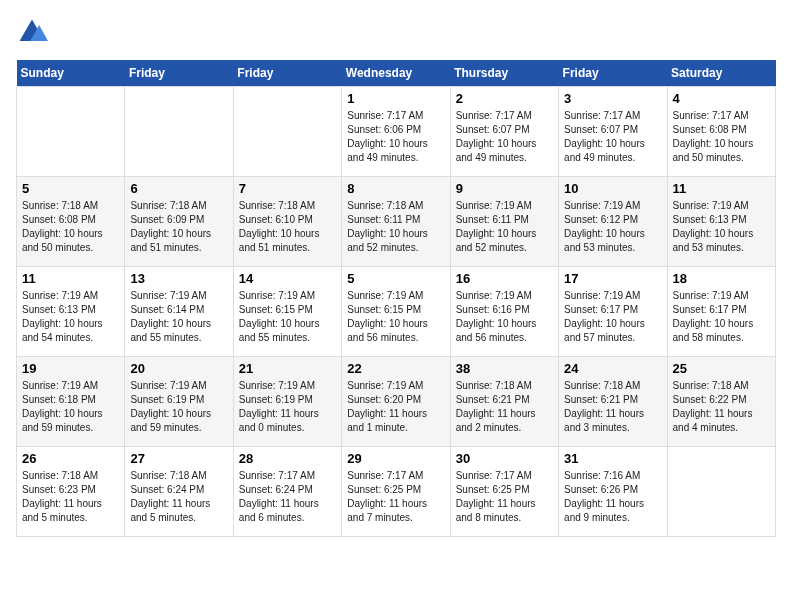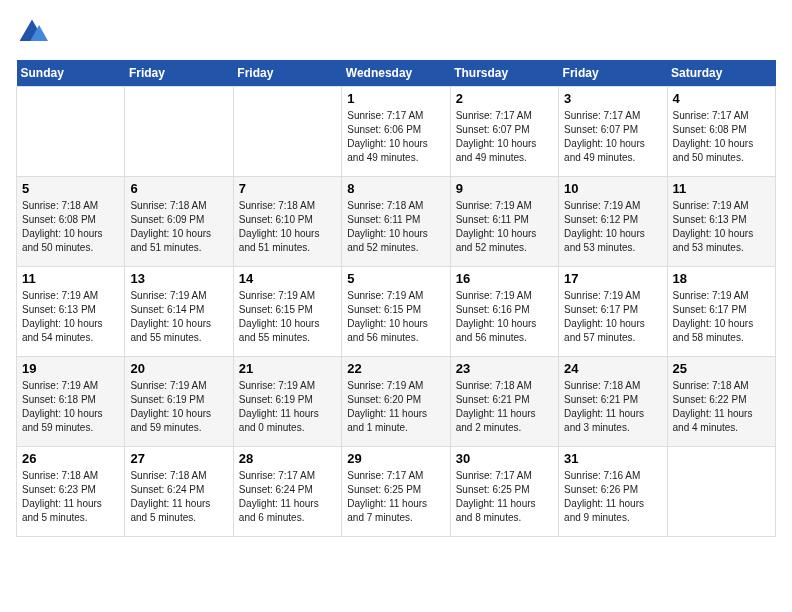--- a/index.html
+++ b/index.html
@@ -169,21 +169,21 @@
       </tr>
       <tr>
         <td><span class="day-num">19</span>
         <span class="day-info">Sunrise: 7:19 AM<br>Sunset: 6:18 PM<br>Daylight: 10 hours and 59 minutes.</span></td>
         <td><span class="day-num">20</span>
         <span class="day-info">Sunrise: 7:19 AM<br>Sunset: 6:19 PM<br>Daylight: 10 hours and 59 minutes.</span></td>
         <td><span class="day-num">21</span>
         <span class="day-info">Sunrise: 7:19 AM<br>Sunset: 6:19 PM<br>Daylight: 11 hours and 0 minutes.</span></td>
         <td><span class="day-num">22</span>
         <span class="day-info">Sunrise: 7:19 AM<br>Sunset: 6:20 PM<br>Daylight: 11 hours and 1 minute.</span></td>
-        <td><span class="day-num">23</span>
+        <td><span class="day-num">38</span>
         <span class="day-info">Sunrise: 7:18 AM<br>Sunset: 6:21 PM<br>Daylight: 11 hours and 2 minutes.</span></td>
         <td><span class="day-num">24</span>
         <span class="day-info">Sunrise: 7:18 AM<br>Sunset: 6:21 PM<br>Daylight: 11 hours and 3 minutes.</span></td>
         <td><span class="day-num">25</span>
         <span class="day-info">Sunrise: 7:18 AM<br>Sunset: 6:22 PM<br>Daylight: 11 hours and 4 minutes.</span></td>
       </tr>
       <tr>
         <td><span class="day-num">26</span>
         <span class="day-info">Sunrise: 7:18 AM<br>Sunset: 6:23 PM<br>Daylight: 11 hours and 5 minutes.</span></td>
         <td><span class="day-num">27</span>

